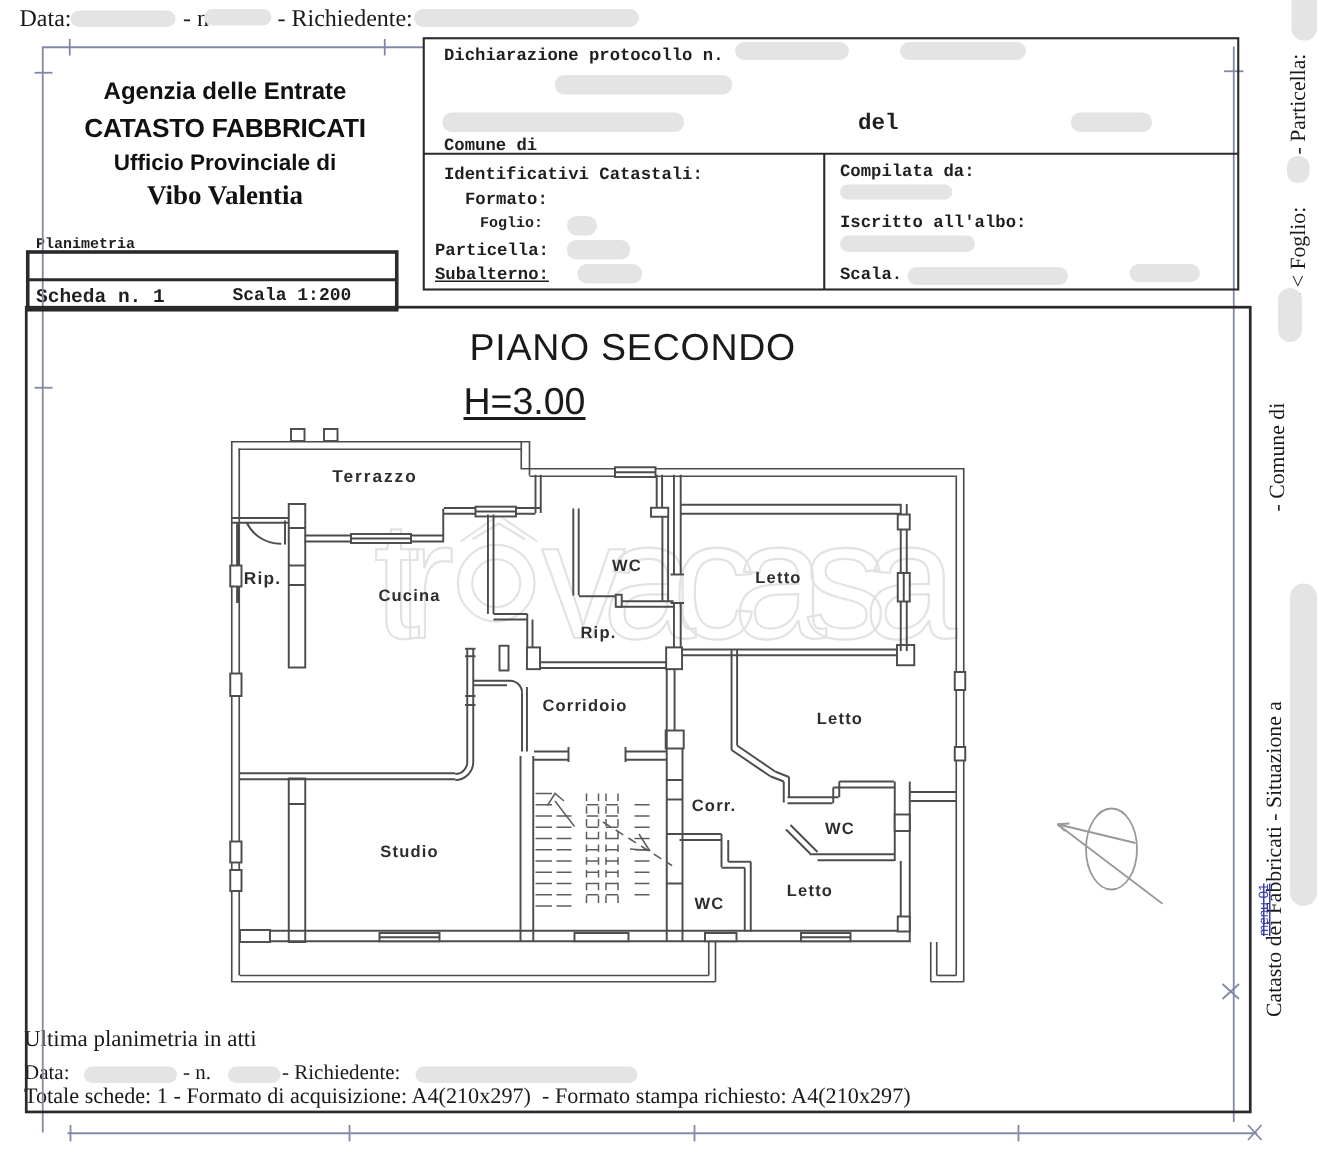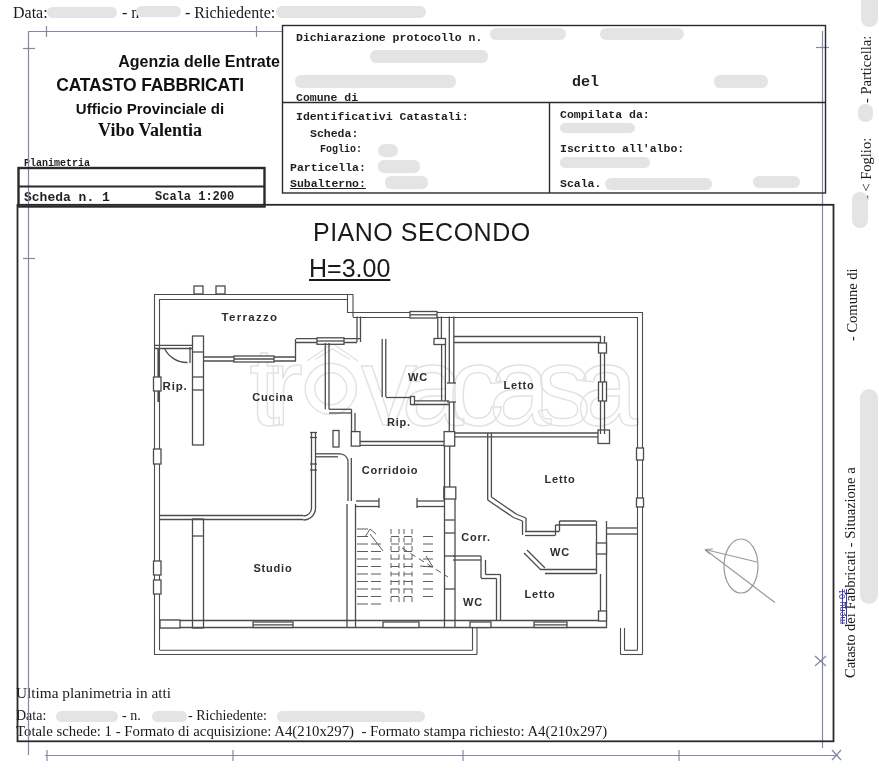--- a/index.html
+++ b/index.html
@@ -14,37 +14,37 @@
 <body>
 
 <div class="abs serif" style="left:13px;top:4px;font-size:16px;">Data:</div>
 <div class="pill" style="left:47px;top:7px;width:70px;height:11px;"></div>
 <div class="abs serif" style="left:122px;top:4px;font-size:16px;">- n</div>
 <div class="pill" style="left:136px;top:6px;width:45px;height:11px;"></div>
 <div class="abs serif" style="left:185px;top:4px;font-size:16px;">- Richiedente:</div>
 <div class="pill" style="left:276px;top:6px;width:150px;height:12px;"></div>
 
 <div class="abs" style="left:20px;top:0px;width:260px;text-align:center;color:#111;font-weight:bold;">
-  <div class="abs" style="left:0;top:53px;width:260px;font-size:16px;text-align:right;">Agenzia delle Entrate</div>
+  <div class="abs" style="left:0;top:53px;width:260px;font-size:16px;">Agenzia delle Entrate</div>
   <div class="abs" style="left:0;top:75px;width:260px;font-size:17.5px;letter-spacing:-0.2px;">CATASTO FABBRICATI</div>
   <div class="abs" style="left:0;top:100px;width:260px;font-size:15px;">Ufficio Provinciale di</div>
   <div class="abs" style="left:0;top:120px;width:260px;font-size:18px;font-family:Liberation Serif, serif;">Vibo Valentia</div>
 </div>
 
 <div class="abs mono" style="left:296px;top:31px;font-size:11.5px;">Dichiarazione protocollo n.</div>
 <div class="pill" style="left:490px;top:28px;width:76px;height:12px;"></div>
 <div class="abs mono" style="left:572px;top:31px;font-size:15px;margin-top:43px;">del</div>
 <div class="pill" style="left:600px;top:28px;width:84px;height:12px;"></div>
 <div class="abs mono" style="left:296px;top:51px;font-size:11.5px;margin-top:40px;">Comune di</div>
 <div class="pill" style="left:370px;top:50px;width:118px;height:13px;"></div>
 <div class="pill" style="left:295px;top:75px;width:161px;height:13px;"></div>
 <div class="pill" style="left:714px;top:75px;width:54px;height:13px;"></div>
 
 <div class="abs mono" style="left:296px;top:110px;font-size:11.5px;">Identificativi Catastali:</div>
-<div class="abs mono" style="left:310px;top:127px;font-size:11.5px;">Scheda:</div>
+<div class="abs mono" style="left:310px;top:127px;font-size:11.5px;">Formato:</div>
 <div class="abs mono" style="left:320px;top:144px;font-size:10px;">Foglio:</div>
 <div class="pill" style="left:378px;top:144px;width:20px;height:13px;border-radius:7px;"></div>
 <div class="abs mono" style="left:290px;top:161px;font-size:11.5px;">Particella:</div>
 <div class="pill" style="left:378px;top:160px;width:42px;height:13px;"></div>
 <div class="abs mono" style="left:290px;top:177px;font-size:11.5px;text-decoration:underline;">Subalterno:</div>
 <div class="pill" style="left:385px;top:176px;width:43px;height:13px;"></div>
 
 <div class="abs mono" style="left:560px;top:108px;font-size:11.5px;">Compilata da:</div>
 <div class="pill" style="left:560px;top:123px;width:75px;height:10px;"></div>
 <div class="abs mono" style="left:560px;top:142px;font-size:11.5px;">Iscritto all'albo:</div>

